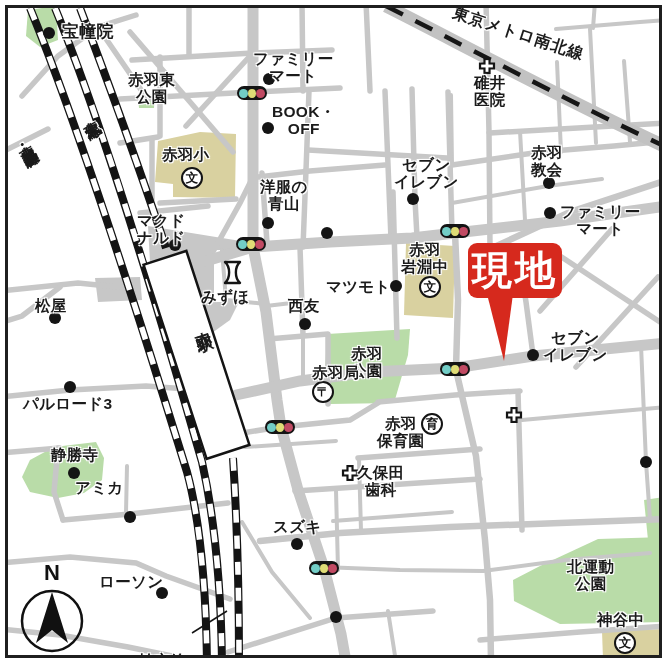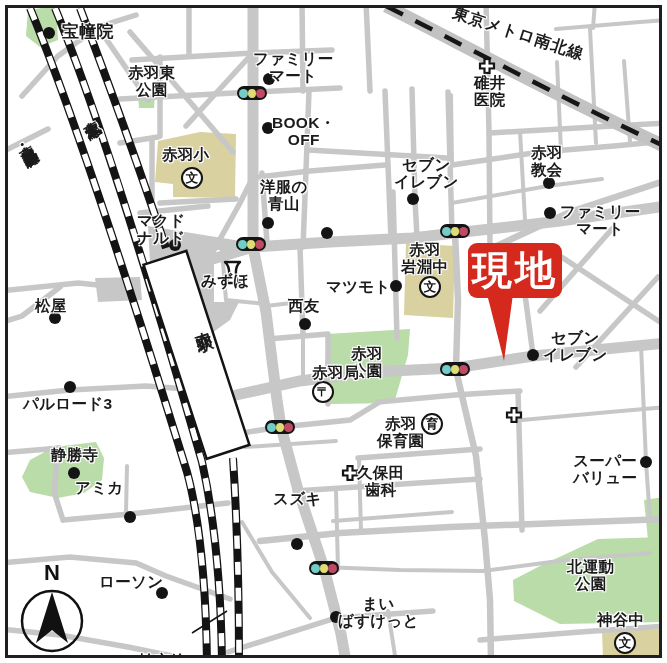--- a/index.html
+++ b/index.html
@@ -176,63 +176,59 @@
     <g transform="rotate(-18 196 355)">
       <rect x="174" y="253" width="45" height="204" fill="#ffffff" stroke="#141414" stroke-width="2.5"></rect>
     </g>
 
     <path d="M192,633 L227,611" stroke="#141414" stroke-width="1.5" fill="none"></path>
 
     <polygon points="487,294 513,294 504,361" fill="#d6291d"></polygon>
   </svg>
 
   <div class="lbl" style="left:62px;top:22px;font-size:17px">宝幢院</div>
-  <div class="lbl" style="left:128px;top:64px">赤羽東
+  <div class="lbl" style="left:128px;top:71px">赤羽東
 公園</div>
   <div class="lbl" style="left:253px;top:50px">ファミリー
 マート</div>
-  <div class="lbl" style="left:272px;top:114px">BOOK・
+  <div class="lbl" style="left:272px;top:103px">BOOK・
 OFF</div>
   <div class="lbl" style="left:474px;top:74px">碓井
 医院</div>
   <div class="lbl" style="left:162px;top:146px">赤羽小</div>
   <div class="lbl" style="left:394px;top:156px">セブン
 イレブン</div>
   <div class="lbl" style="left:531px;top:144px">赤羽
 教会</div>
   <div class="lbl" style="left:260px;top:178px">洋服の
 青山</div>
   <div class="lbl" style="left:137px;top:212px">マクド
 ナルド</div>
   <div class="lbl" style="left:560px;top:203px">ファミリー
 マート</div>
   <div class="lbl" style="left:401px;top:241px">赤羽
 岩淵中</div>
-  <div class="lbl" style="left:201px;top:272px">みずほ</div>
+  <div class="lbl" style="left:201px;top:288px">みずほ</div>
   <div class="lbl" style="left:326px;top:278px">マツモト</div>
   <div class="lbl" style="left:288px;top:297px">西友</div>
   <div class="lbl" style="left:35px;top:297px">松屋</div>
   <div class="lbl" style="left:351px;top:345px">赤羽
 公園</div>
   <div class="lbl" style="left:312px;top:364px">赤羽局</div>
   <div class="lbl" style="left:23px;top:395px">パルロード3</div>
   <div class="lbl" style="left:543px;top:329px">セブン
 イレブン</div>
   <div class="lbl" style="left:377px;top:415px">赤羽
 保育園</div>
-  <div class="lbl" style="left:573px;top:452px">スーパー
-バリュー</div>
   <div class="lbl" style="left:357px;top:464px">久保田
 歯科</div>
   <div class="lbl" style="left:51px;top:446px">静勝寺</div>
   <div class="lbl" style="left:75px;top:479px">アミカ</div>
   <div class="lbl" style="left:99px;top:573px">ローソン</div>
-  <div class="lbl" style="left:273px;top:490px">スズキ</div>
-  <div class="lbl" style="left:338px;top:595px">まい
-ばすけっと</div>
+  <div class="lbl" style="left:273px;top:518px">スズキ</div>
   <div class="lbl" style="left:567px;top:558px">北運動
 公園</div>
   <div class="lbl" style="left:597px;top:611px">神谷中</div>
 
   <div class="rail-lbl" style="left:70px;top:112px;transform:rotate(-32deg);transform-origin:50% 0">東北本線</div>
   <div class="rail-lbl" style="left:6px;top:136px;transform:rotate(-31deg);transform-origin:50% 0">東北・上越新幹線</div>
   <div class="rail-lbl" style="left:186px;top:320px;transform:rotate(-18deg);transform-origin:50% 0;font-size:16px;letter-spacing:3px">赤羽駅</div>
   <div class="lbl" style="left:456px;top:4px;transform:rotate(18deg);transform-origin:0 0;font-size:16px;letter-spacing:1px;white-space:nowrap">東京メトロ南北線</div>
   <div class="lbl" style="left:139px;top:652px">埼京線</div>
 

